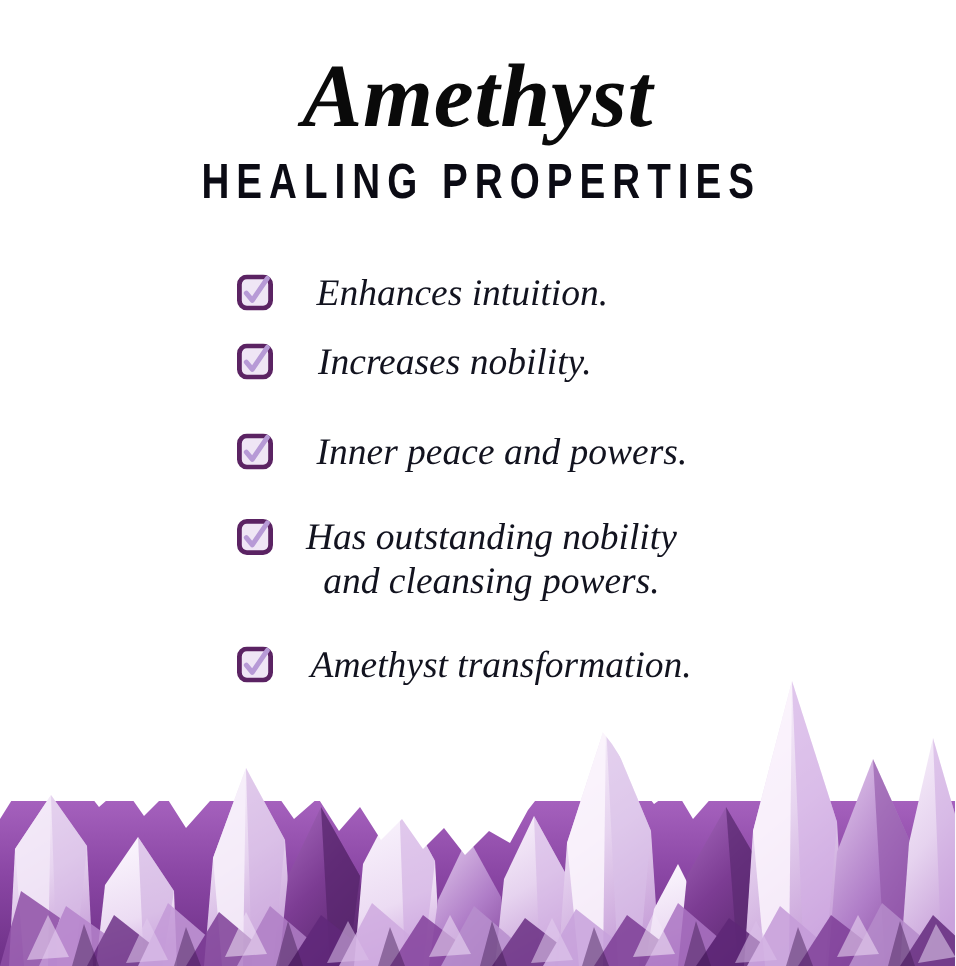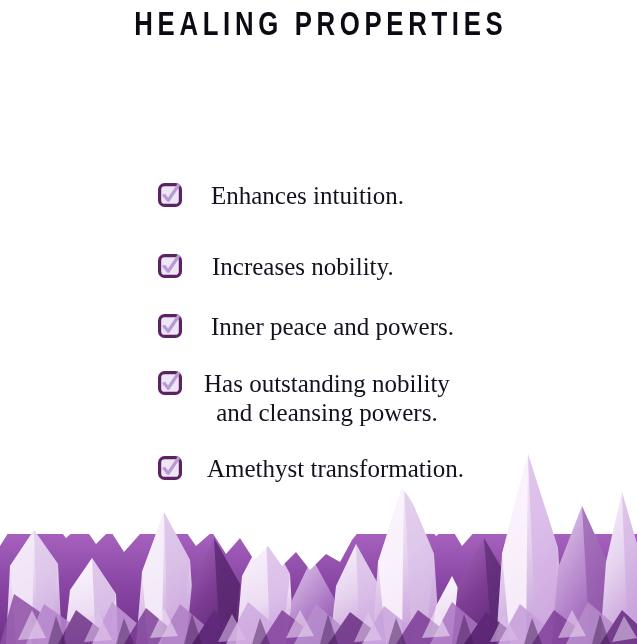--- a/index.html
+++ b/index.html
@@ -66,20 +66,21 @@
     position: relative;
     display: block;
     margin: 0 0 0 0;
     padding: 0;
   }
   .item-inner {
     display: flex;
     align-items: flex-start;
     justify-content: flex-start;
     margin-left: 158px;
+    font-style: italic;
   }
   .cbox {
     flex: 0 0 auto;
     width: 24px;
     height: 24px;
     margin-top: 2px;
     position: relative;
   }
   .cbox svg { display: block; }
   .item-text {
@@ -87,21 +88,21 @@
     font-family: "Liberation Serif", "DejaVu Serif", serif;
     font-size: 25px;
     line-height: 29px;
     color: #12131f;
     white-space: pre-line;
     text-align: center;
   }
 
   
   .item.i0 { margin-top: 0px;  }
-  .item.i1 { margin-top: 42px; }
+  .item.i1 { margin-top: 17px; }
   .item.i2 { margin-top: 31px; }
   .item.i3 { margin-top: 28px; }
   .item.i4 { margin-top: 27px; }
 
   .item.i0 .item-text { margin-left: 29px; }
   .item.i1 .item-text { margin-left: 30px; }
   .item.i2 .item-text { margin-left: 29px; }
   .item.i3 .item-text { margin-left: 22px; }
   .item.i4 .item-text { margin-left: 25px; }
 
@@ -256,20 +257,21 @@
           <path d="M388,210 L396,184 L406,210 Z" fill="#401a52"></path>
           <path d="M456,210 L464,180 L474,210 Z" fill="#401a52"></path>
           <path d="M524,210 L532,184 L542,210 Z" fill="#401a52"></path>
           <path d="M592,210 L600,180 L610,210 Z" fill="#401a52"></path>
         </g>
       </g>
     </svg>
   </div>
 
   <div class="header">
+    <div class="title">Amethyst</div>
     <div class="subtitle">HEALING PROPERTIES</div>
   </div>
 
   <ul class="list">
 
     <li class="item i0">
       <div class="item-inner">
         <span class="cbox">
           <svg width="24" height="24" viewBox="0 0 24 24" xmlns="http://www.w3.org/2000/svg">
             <rect x="1.6" y="1.6" width="20.8" height="20.8" rx="5" ry="5" fill="#efe6f5" stroke="#5b2363" stroke-width="3.2"></rect>

